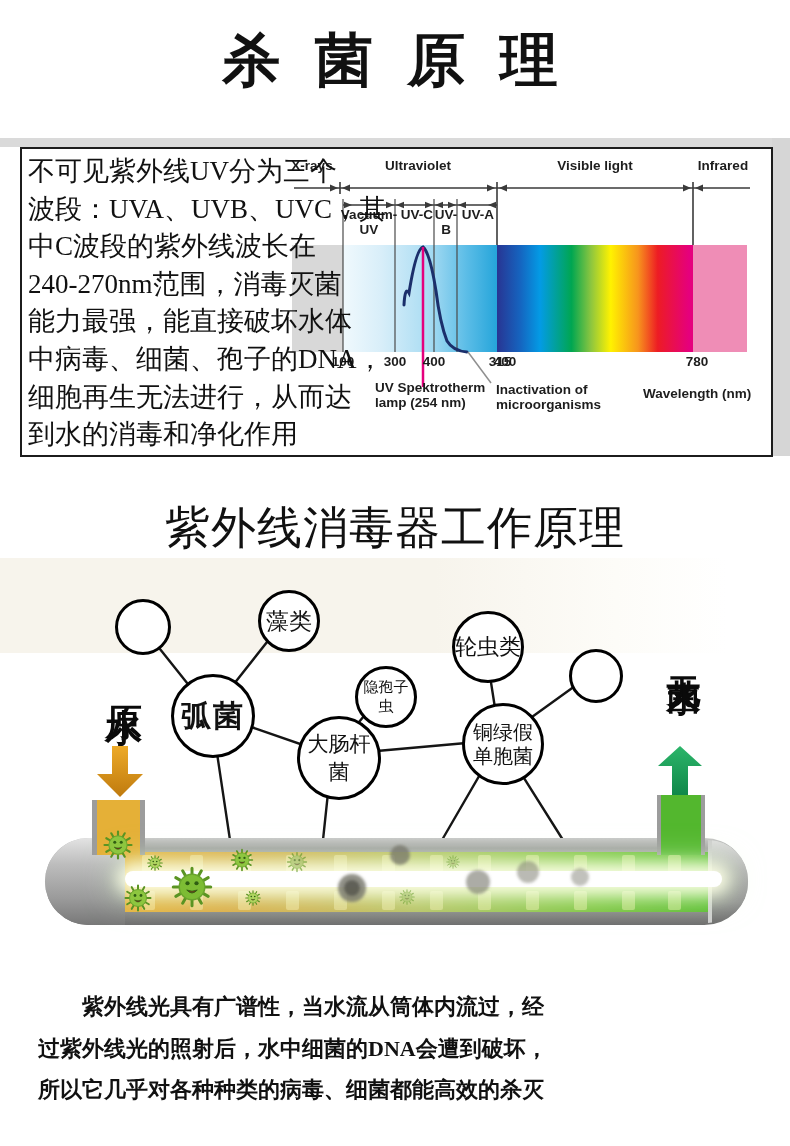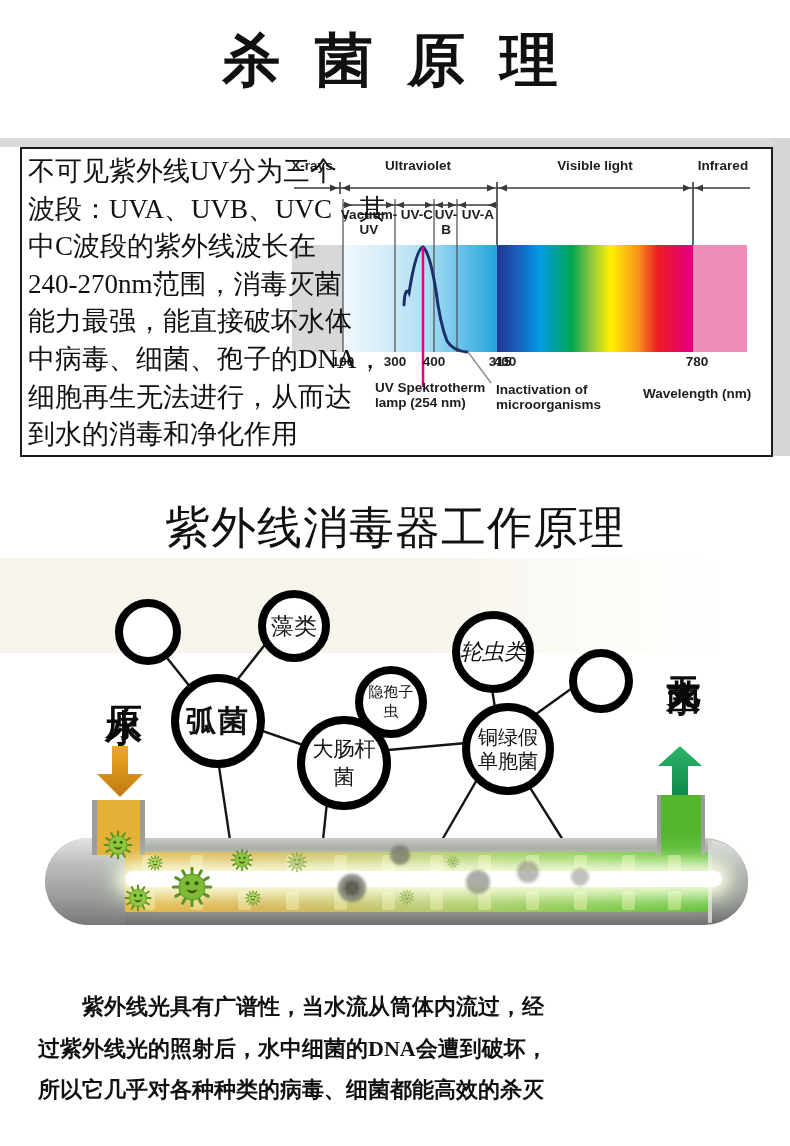--- a/index.html
+++ b/index.html
@@ -29,28 +29,28 @@
   .spec-label{position:absolute;font-family:"Liberation Sans","DejaVu Sans",sans-serif;
               font-weight:700;font-size:13.5px;color:#1d1d1d;text-align:center;line-height:14.5px;z-index:3;}
   .spec-svg{position:absolute;left:0;top:0;z-index:2;}
 
   
   .section-title{left:0;top:498px;width:790px;text-align:center;font-size:45px;font-weight:400;letter-spacing:1px;}
   .cream-band{left:0;top:558px;width:790px;height:95px;
               background:linear-gradient(90deg,#f7f4ec 55%,#fdfcf8 78%,#ffffff 92%);}
 
   .lines-svg{left:0;top:560px;z-index:2;}
-  .bubble{position:absolute;background:#fff;border:8px solid #000000;border-radius:50%;
+  .bubble{position:absolute;background:#fff;border:3px solid #000000;border-radius:50%;
           display:flex;align-items:center;justify-content:center;text-align:center;z-index:3;color:#111;}
   .b-algae{left:258px;top:590px;width:56px;height:56px;font-size:23px;}
   .b-empty1{left:115px;top:599px;width:50px;height:50px;}
   .b-vibrio{left:171px;top:674px;width:78px;height:78px;font-size:30px;font-weight:600;letter-spacing:2px;}
   .b-crypto{left:355px;top:666px;width:56px;height:56px;font-size:15px;}
   .b-ecoli{left:297px;top:716px;width:78px;height:78px;font-size:21px;}
-  .b-rotifer{left:452px;top:611px;width:66px;height:66px;font-size:22px;font-style:italic;}
+  .b-rotifer{left:452px;top:611px;width:66px;height:66px;font-size:22px;}
   .b-empty2{left:569px;top:649px;width:48px;height:48px;}
   .b-pseudo{left:462px;top:703px;width:76px;height:76px;font-size:20px;line-height:24px;}
   .b-pseudo span{width:62px;display:block;}
 
   .vlabel{position:absolute;writing-mode:vertical-rl;text-orientation:upright;
           font-weight:700;z-index:3;color:#0a0a0a;}
   .raw-label{left:98px;top:676px;font-size:37px;letter-spacing:3px;}
   .clean-label{left:660px;top:650px;font-size:34px;letter-spacing:2px;}
   .flow-svg{left:0;top:560px;z-index:4;}
 

